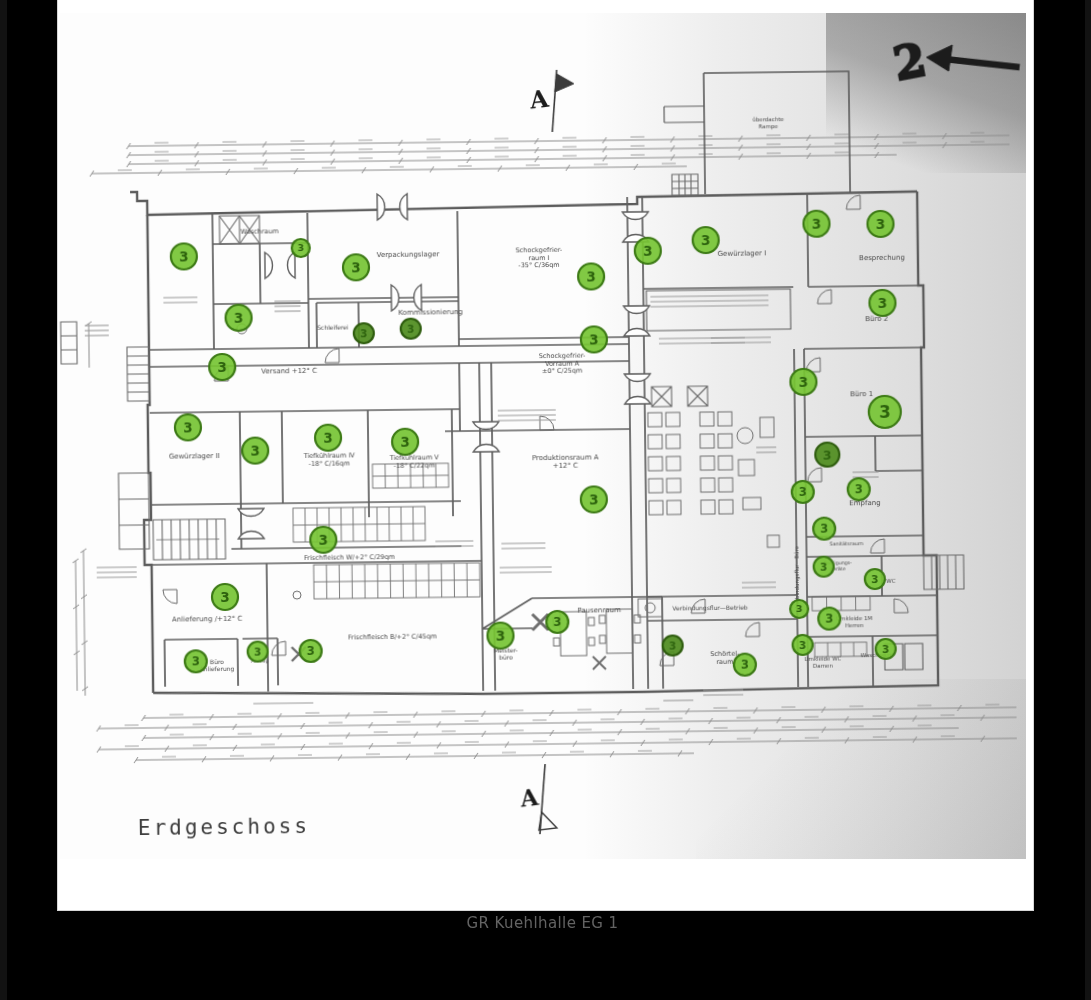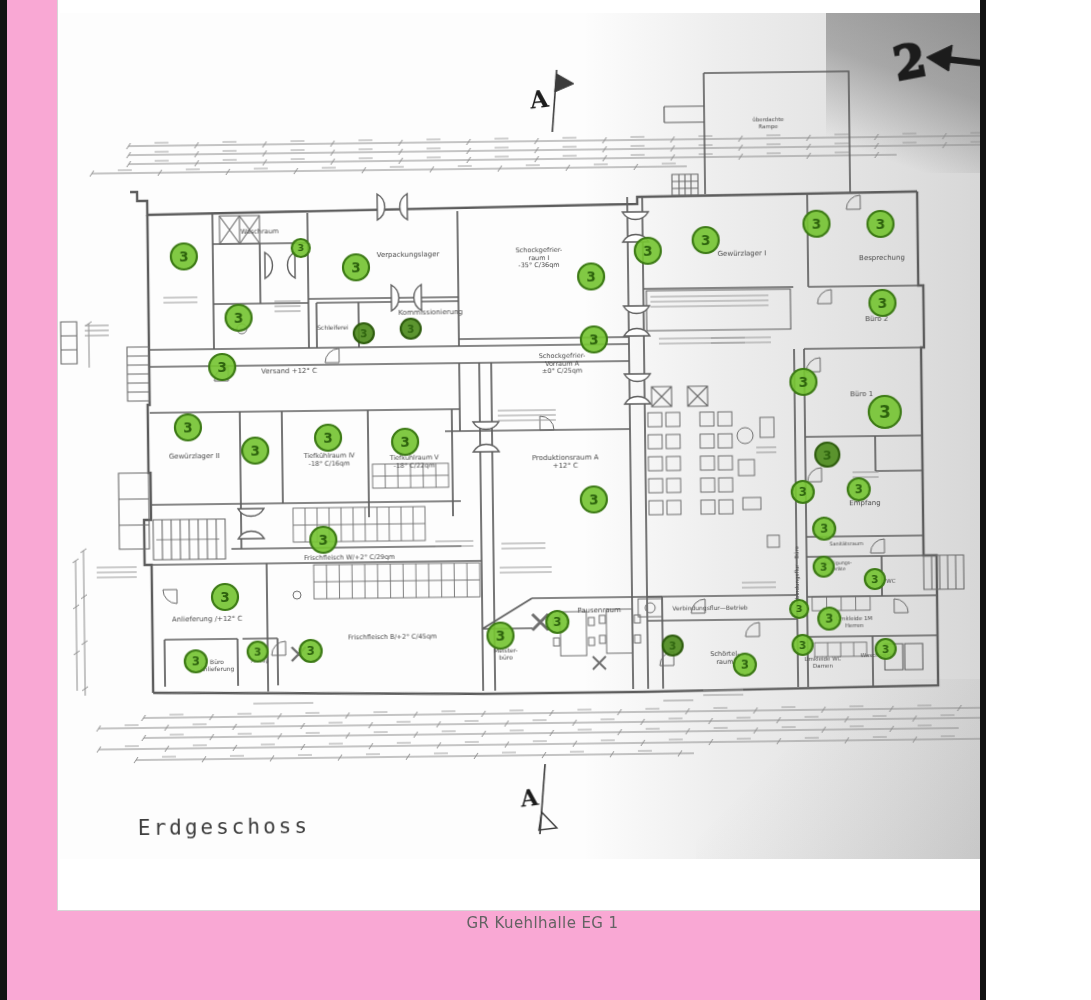--- a/index.html
+++ b/index.html
@@ -1,16 +1,16 @@
 <!DOCTYPE html>
 <html><head>
 <meta charset="utf-8">
 <style>
   html,body{margin:0;padding:0;background:#ffffff;}
-  #screen{position:relative;width:986px;height:1000px;background:#f9a8d4;overflow:hidden;
+  #screen{position:relative;width:1091px;height:1000px;background:#000000;overflow:hidden;
           font-family:"DejaVu Sans",sans-serif;}
   .edgebar{position:absolute;top:0;bottom:0;background:#121212;}
   #edge-left{left:0;width:7px;}
   #edge-right{right:0;width:6px;}
   #figure{position:absolute;left:57px;top:-20px;width:975px;height:929px;
           border:1px solid #d7d7d7;background:#ffffff;}
   #scan{position:absolute;left:2px;top:32px;width:966px;height:846px;background:#fdfdfd;}
   .shade{position:absolute;pointer-events:none;}
   #shade-right{right:0;top:0;width:46%;height:100%;
       background:linear-gradient(to right,rgba(40,40,40,0) 0%,rgba(40,40,40,0.07) 30%,rgba(40,40,40,0.15) 75%,rgba(40,40,40,0.20) 100%);}

